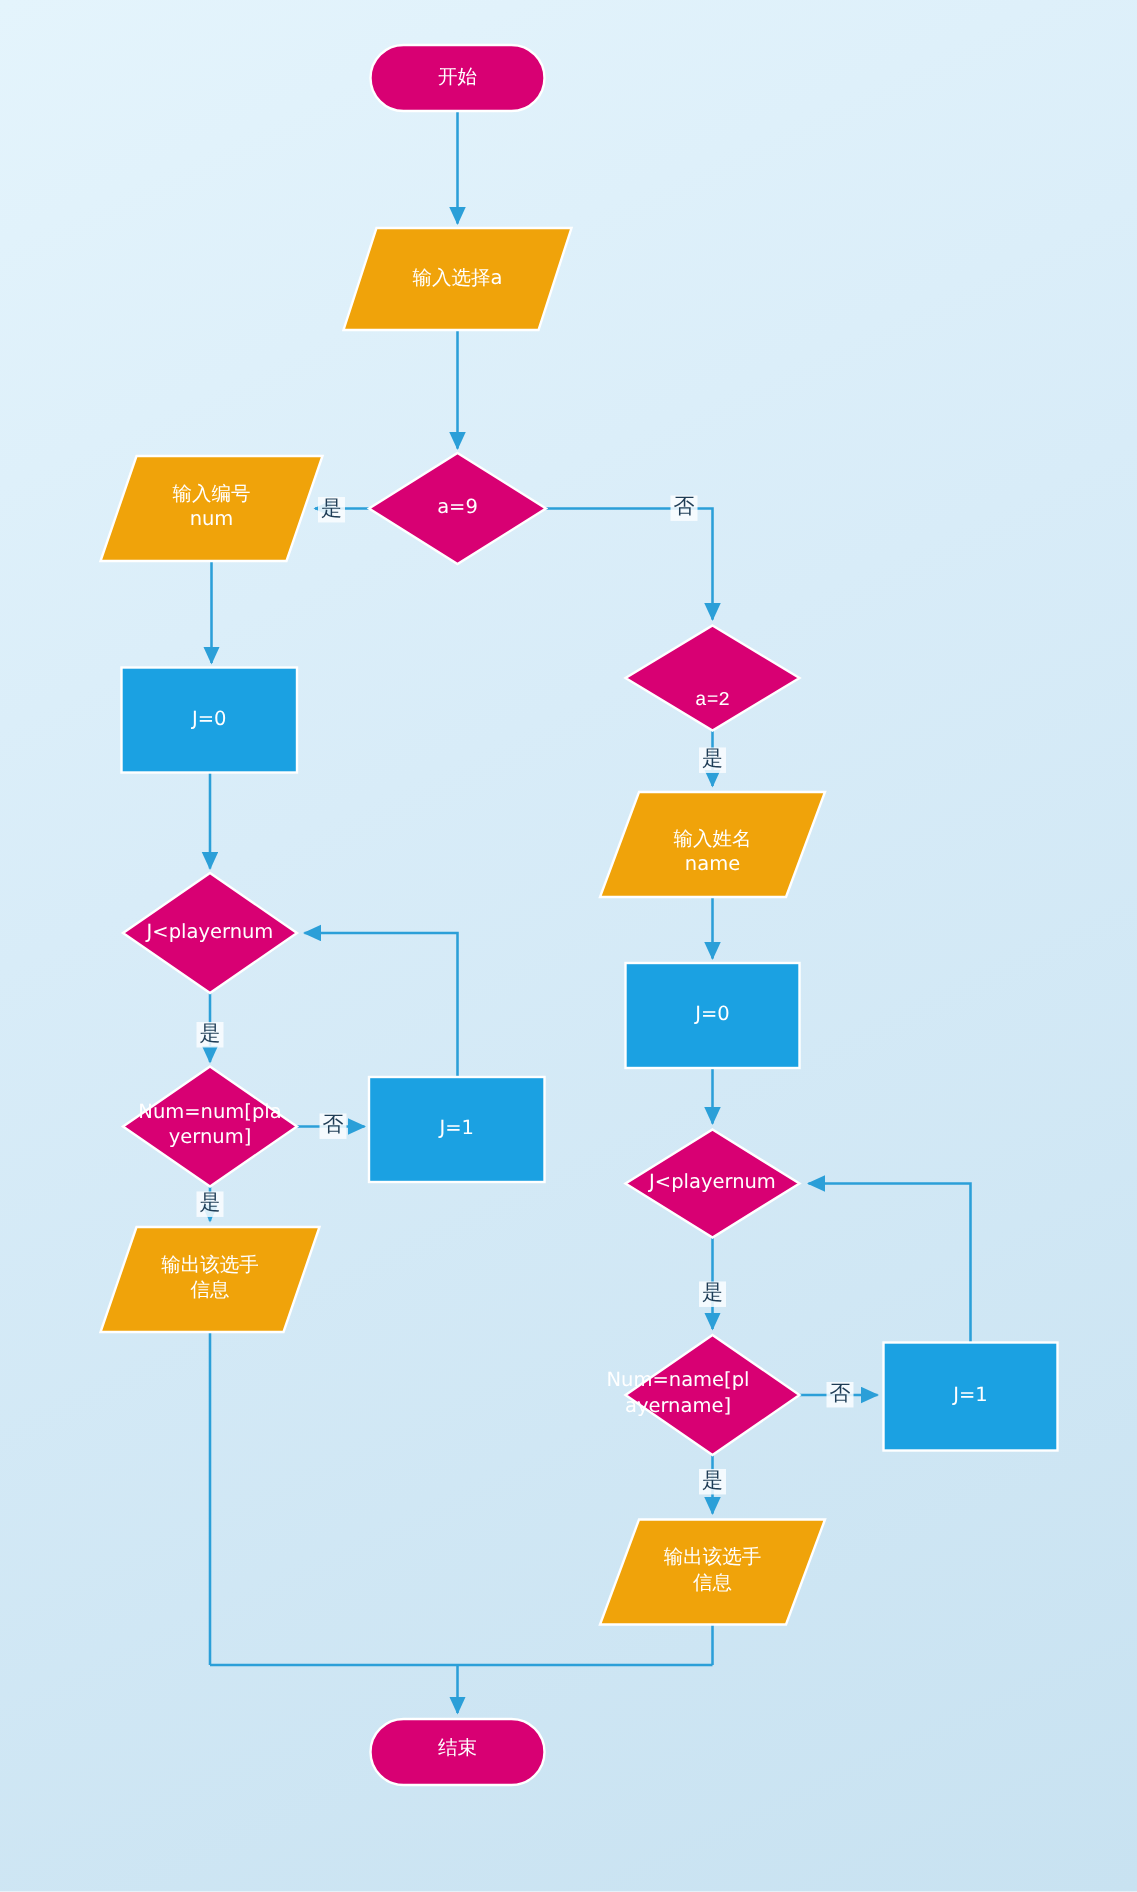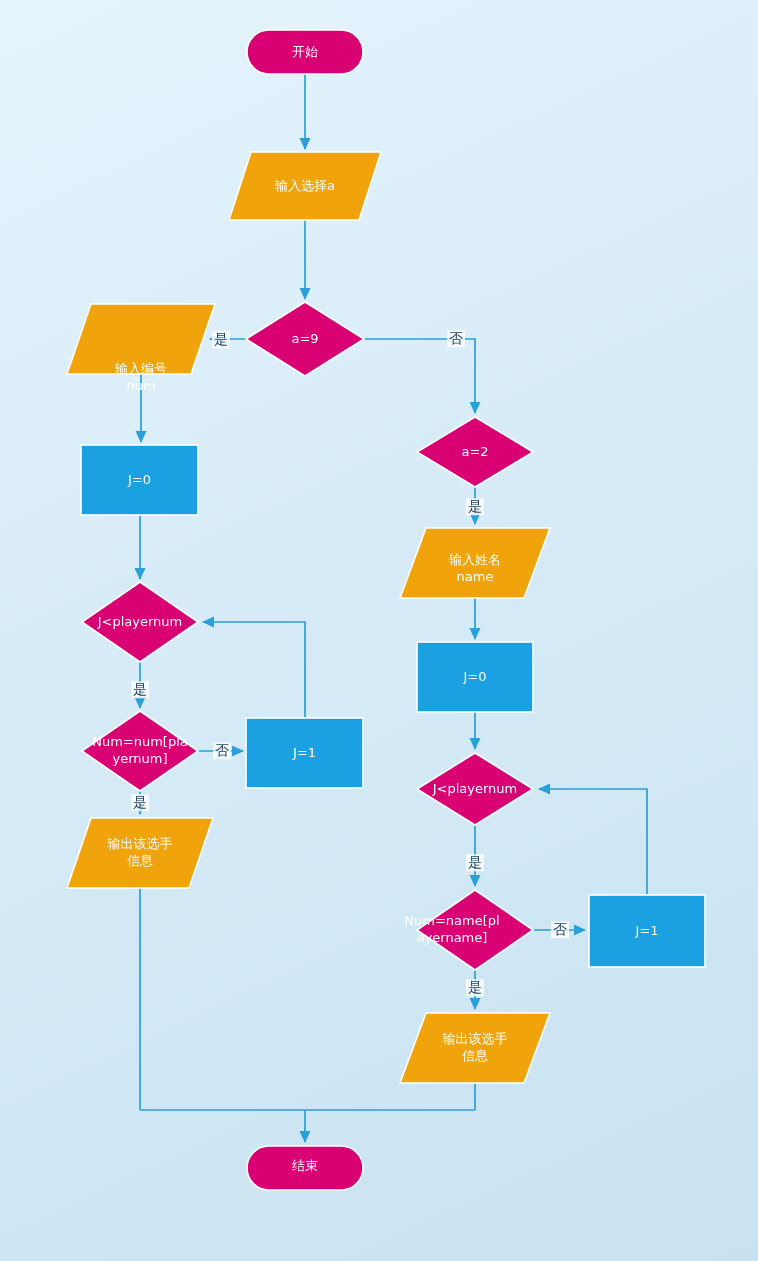--- a/index.html
+++ b/index.html
@@ -95,42 +95,42 @@
 
   <div class="nlabel" style="left:247px;top:30px;width:116px;height:44px;">
       <span>开始</span>
     </div>
   <div class="nlabel" style="left:229px;top:152px;width:152px;height:68px;">
       <span>输入选择a</span>
     </div>
   <div class="nlabel" style="left:246px;top:302px;width:118px;height:74px;">
       <span>a=9</span>
     </div>
-  <div class="nlabel" style="left:67px;top:304px;width:148px;height:70px;margin-top:39px;">
+  <div class="nlabel" style="left:67px;top:304px;width:148px;height:70px;">
       <span>输入编号</span>
       <span>num</span>
     </div>
   <div class="nlabel" style="left:81px;top:445px;width:117px;height:70px;">
       <span>J=0</span>
     </div>
   <div class="nlabel" style="left:82px;top:582px;width:116px;height:80px;">
       <span>J&lt;playernum</span>
     </div>
   <div class="nlabel" style="left:82px;top:711px;width:116px;height:80px;text-align:right;">
       <span>Num=num[pla</span>
       <span>yernum]</span>
     </div>
   <div class="nlabel" style="left:246px;top:718px;width:117px;height:70px;">
       <span>J=1</span>
     </div>
   <div class="nlabel" style="left:67px;top:818px;width:146px;height:70px;">
       <span>输出该选手</span>
       <span>信息</span>
     </div>
-  <div class="nlabel" style="left:417px;top:417px;width:116px;height:70px;">
+  <div class="nlabel" style="left:417px;top:432px;width:116px;height:70px;font-family:Liberation Mono, monospace;">
       <span>a=2</span>
     </div>
   <div class="nlabel" style="left:400px;top:528px;width:150px;height:82px;">
       <span>输入姓名</span>
       <span>name</span>
     </div>
   <div class="nlabel" style="left:417px;top:642px;width:116px;height:70px;">
       <span>J=0</span>
     </div>
   <div class="nlabel" style="left:417px;top:753px;width:116px;height:72px;">

